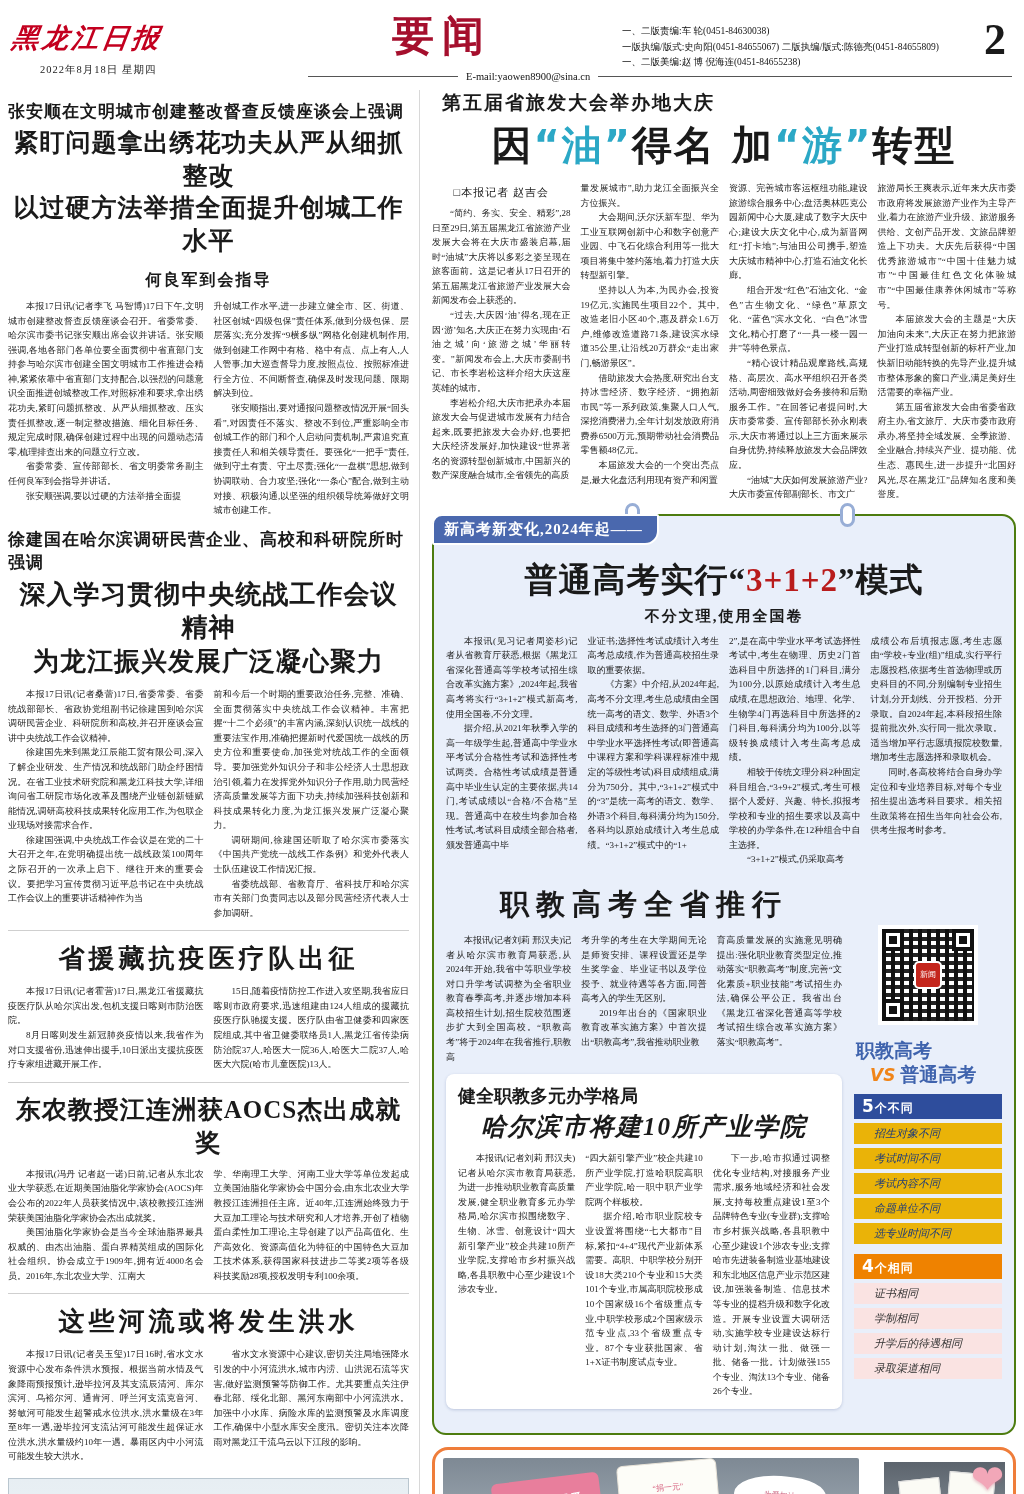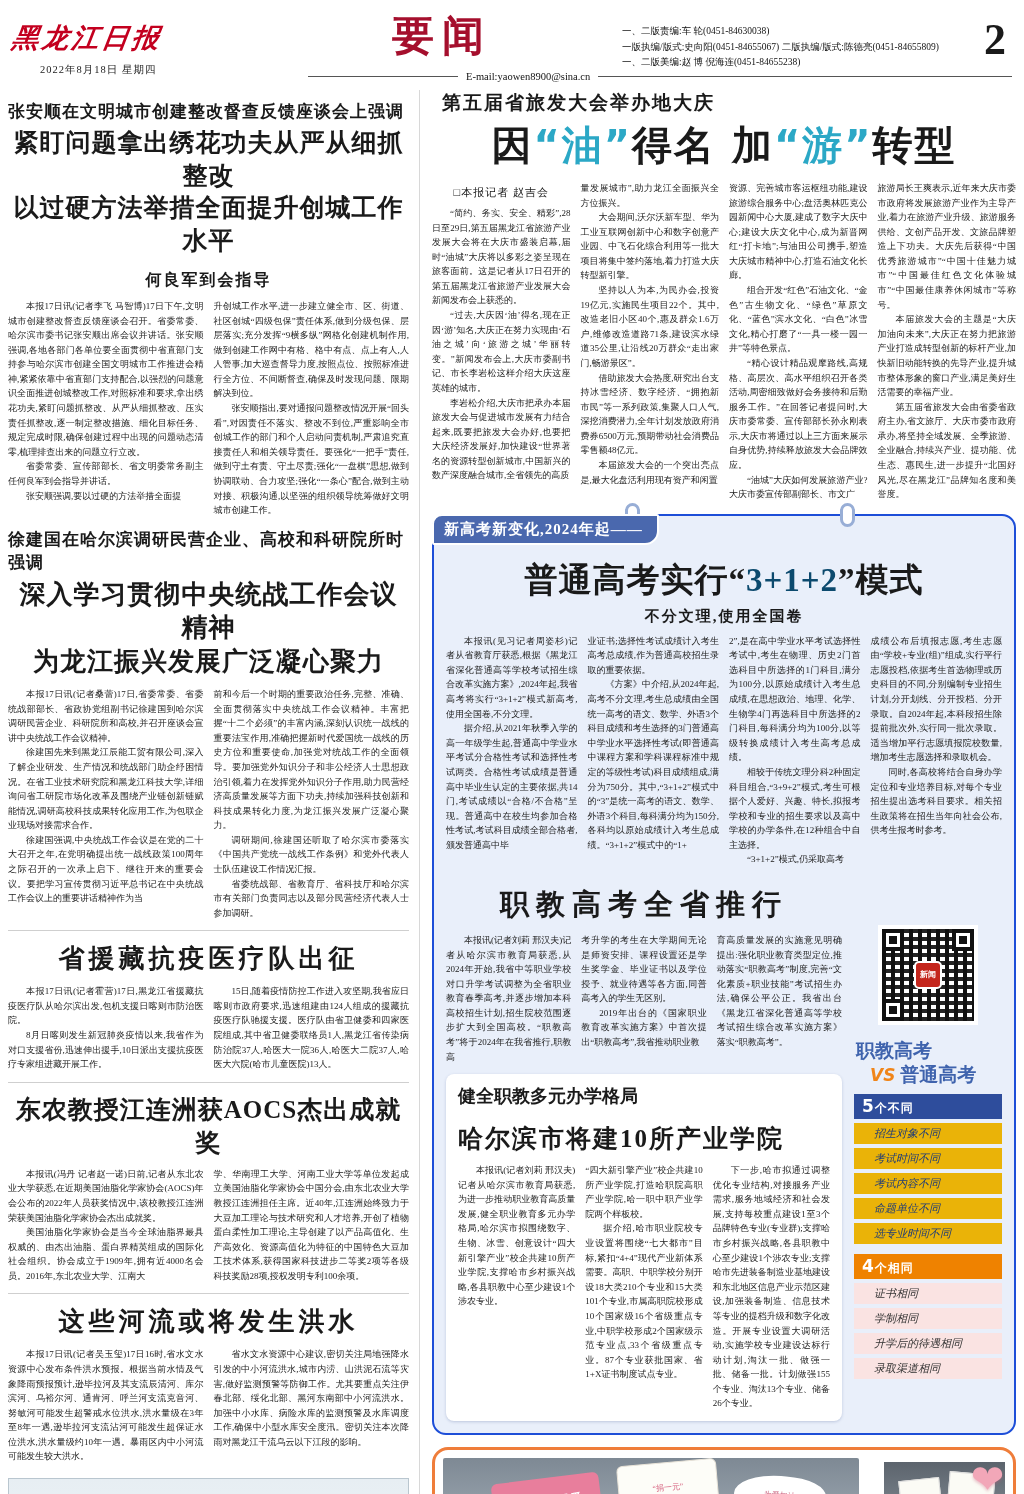--- a/index.html
+++ b/index.html
@@ -46,54 +46,54 @@
   .sec { margin-top:10px; }
   .sec-rule { border-top:1px solid #cfcfcf; padding-top:10px; }
 
   
   .tour-kicker { font-size:19px; font-weight:bold; letter-spacing:2px; margin-left:10px; }
   .tour-title { text-align:center; font-family:"DejaVu Sans","Liberation Sans",sans-serif;
     font-weight:900; font-size:40px; letter-spacing:2px; margin-top:2px; }
   .teal { color:#2ba8c6; }
 
   
-  .bluebox { position:relative; margin-top:12px; background:#e9effa; border:2px solid #1d4ed8;
-    border-radius:14px; padding:16px 12px 12px 12px; }
+  .bluebox { position:relative; margin-top:12px; background:#e9effa; border:2px solid #4d7c0f;
+    border-radius:14px; padding:16px 12px 24px 12px; }
   .clip { position:absolute; top:-13px; width:15px; height:24px; border:3px solid #98aed6;
     border-radius:9px; background:#fff; }
   .clip1 { left:33%; } .clip2 { left:70%; }
   .gk-tag { position:absolute; top:-2px; left:-2px; background:#4a68ae; color:#fff; font-weight:bold;
     font-size:15px; letter-spacing:1px; padding:4px 14px 4px 10px; border-radius:10px 2px 14px 2px;
     border:2px solid #fff; }
   .gk-title { text-align:center; font-weight:900; font-size:33px; letter-spacing:1px; margin-top:26px;
     font-family:"Liberation Serif",serif; }
-  .gk-orange { color:#0c4a6e; }
+  .gk-orange { color:#b91c1c; }
   .gk-sub { text-align:center; font-size:15px; font-weight:bold; margin-top:4px; letter-spacing:2px; }
 
   .bb-row { display:flex; gap:12px; margin-top:6px; }
   .bb-left { flex:1; }
   .voc-title { text-align:center; font-weight:bold; font-size:29px; letter-spacing:7px; margin:12px 0 4px 0; }
 
   .whitebox { background:#fff; border-radius:8px; padding:10px 12px; margin-top:10px;
     box-shadow:0 1px 3px rgba(60,80,140,.25); }
   .col-kicker { font-family:"DejaVu Sans","Liberation Sans",sans-serif; font-weight:bold; font-size:18px; }
-  .col-title { font-weight:bold; font-size:25px; letter-spacing:2px; margin:14px 0 6px 0; }
+  .col-title { text-align:center; font-weight:bold; font-size:25px; letter-spacing:2px; margin:2px 0 6px 0;font-style:italic; }
 
   
   .sidebar { width:148px; padding-top:52px; }
   .qr-wrap { width:100px; height:100px; margin:0 auto; background:#fff; padding:4px; position:relative; }
   .qr { width:92px; height:92px;
     background:
       repeating-linear-gradient(0deg, rgba(17,17,17,.92) 0 4px, transparent 4px 8px),
       repeating-linear-gradient(90deg, #111 0 4px, #fff 4px 9px); }
   .qr-eye { position:absolute; width:22px; height:22px; border:4px solid #111; background:#fff; }
   .qr-eye::after { content:""; position:absolute; inset:3px; background:#111; }
   .eye-tl { top:4px; left:4px; } .eye-tr { top:4px; right:4px; } .eye-bl { bottom:4px; left:4px; }
   .qr-badge { position:absolute; top:36px; left:36px; width:28px; height:28px; background:#c4261d;
-    border-radius:5px; border:2px solid #fff; color:#fff; font-size:8px; line-height:1.2; font-weight:bold;
+    border-radius:5px; border:2px solid #fff; color:#fff; font-size:8px; line-height:1.2; font-weight:normal;
     display:flex; align-items:center; justify-content:center; text-align:center; }
   .vs-title { margin:14px 0 8px 2px; color:#3f63ad; font-weight:bold; font-size:19px; line-height:1.25; }
   .vs-line2 { margin-left:14px; }
   .vs-word { color:#f08519; font-style:italic; font-family:"DejaVu Sans",sans-serif; font-size:17px; }
   .bar { color:#fff; font-weight:bold; font-size:12px; padding:2px 8px; letter-spacing:1px; }
   .bar .num { font-size:17px; font-family:"DejaVu Sans",sans-serif; }
   .bar-blue { background:#2e4d9c; }
   .bar-orange { background:#ef8200; margin-top:10px; }
   .vs-item { font-size:11px; font-style:italic; color:#1f3c78; padding:3px 0 3px 20px; margin-top:4px; }
   .vs-item.blue { background:#eab308; }

